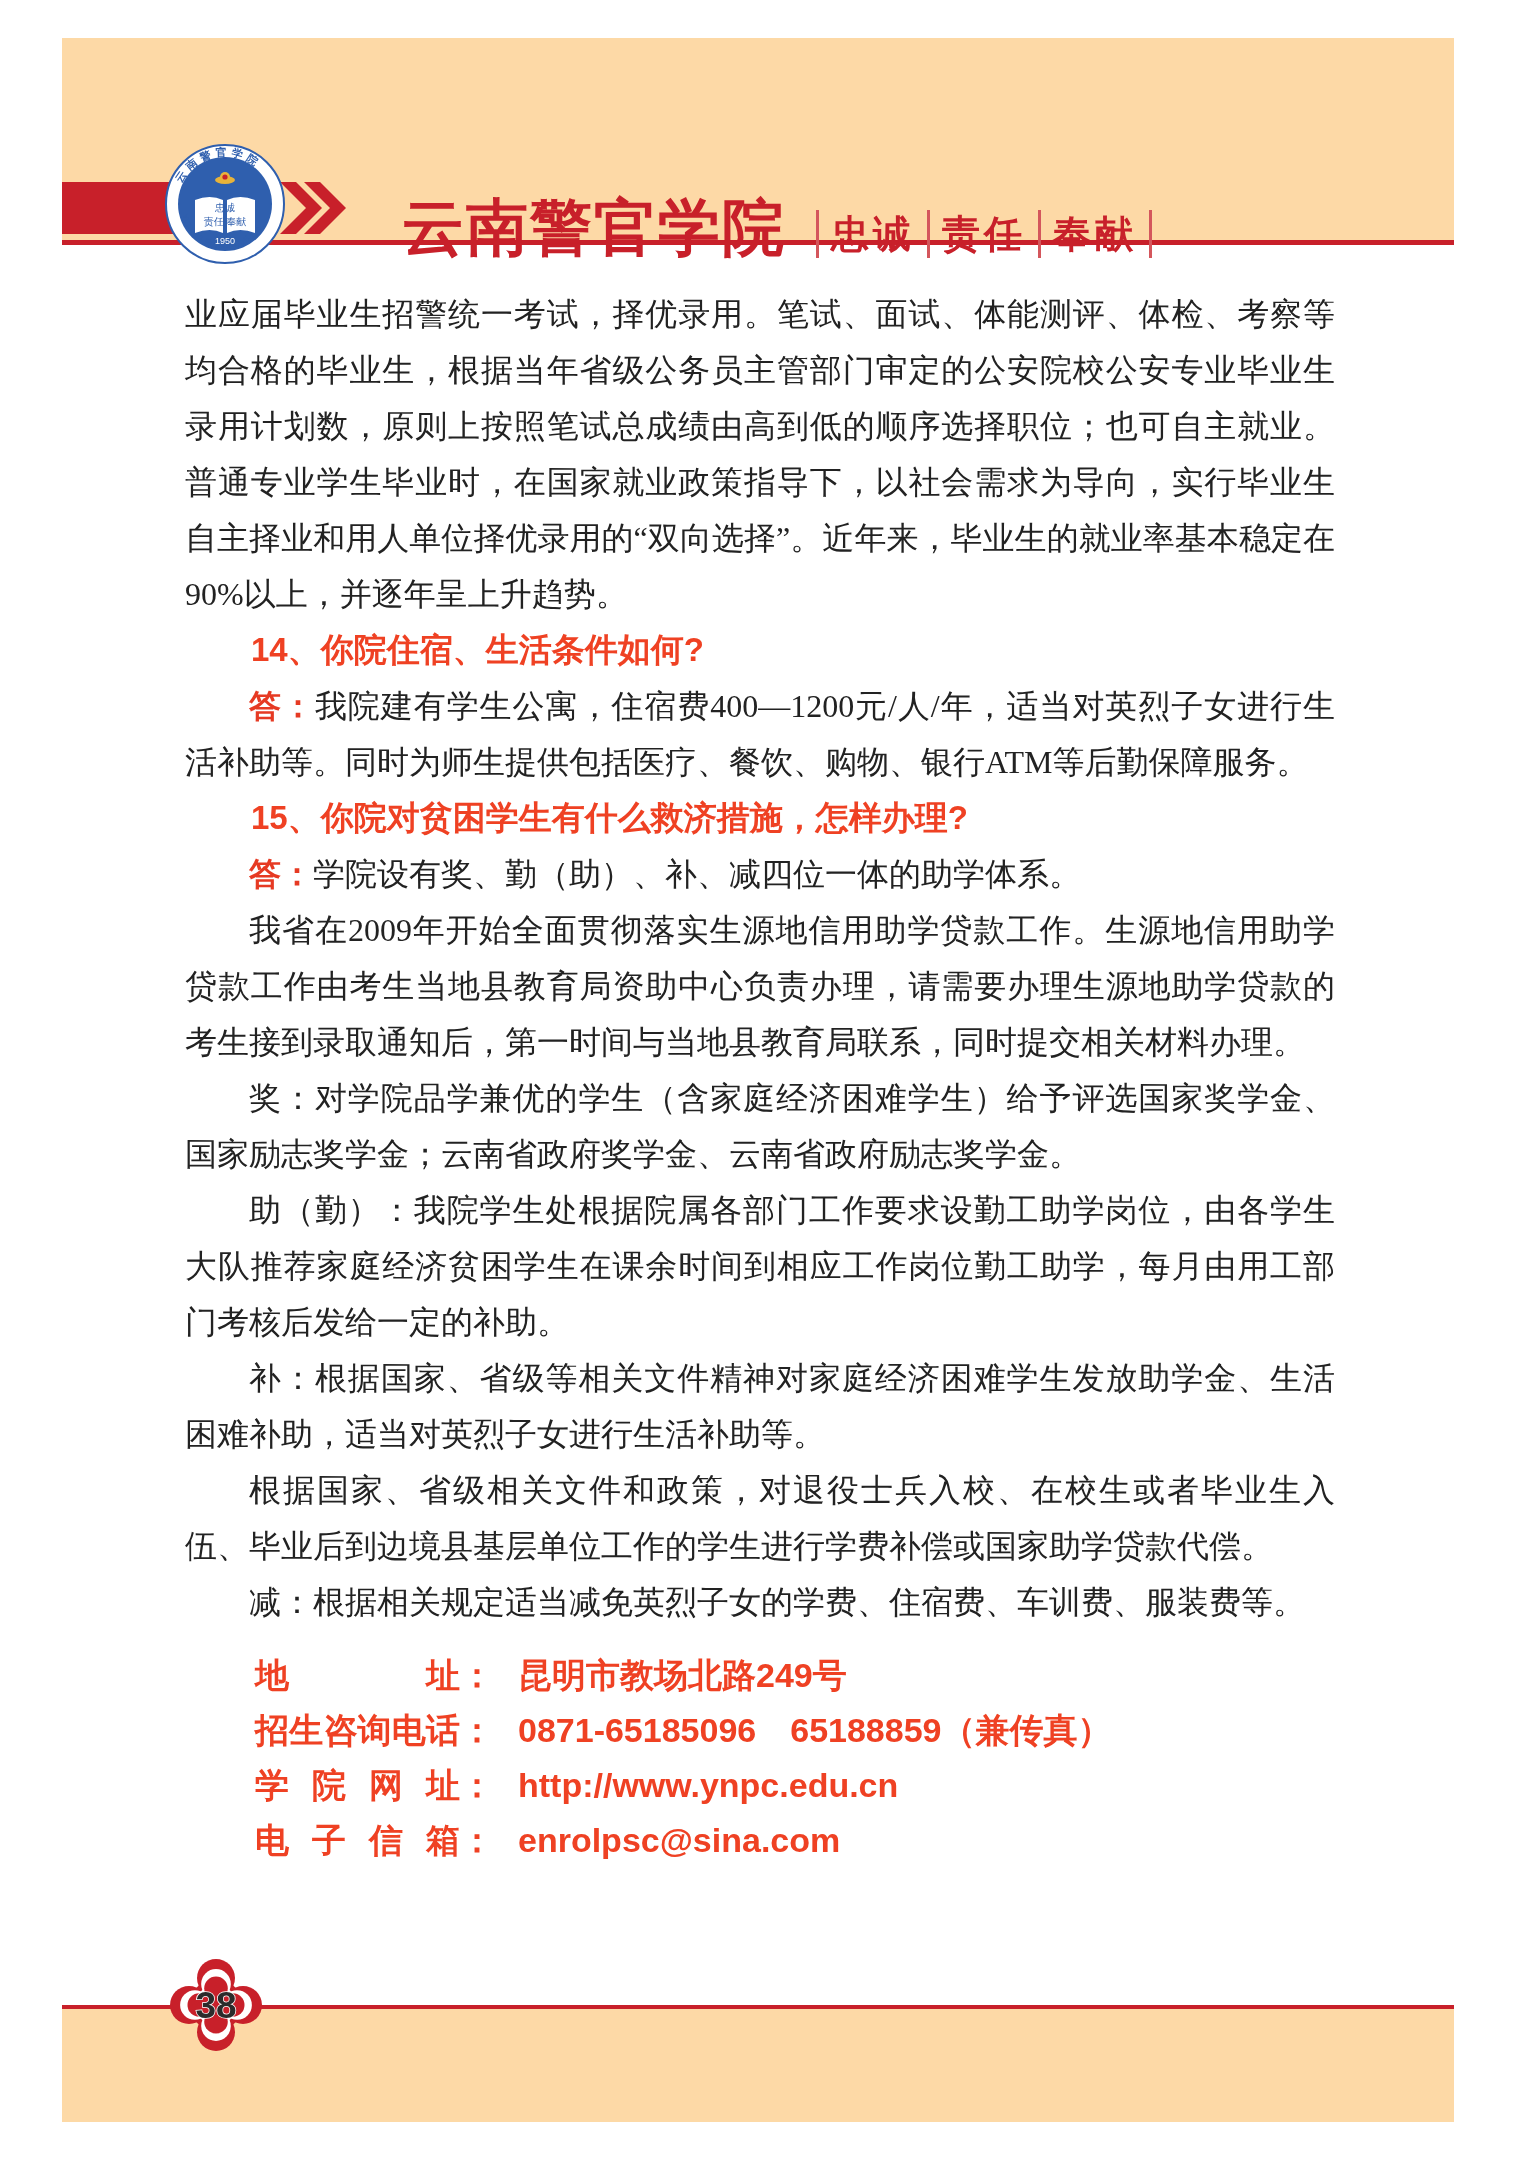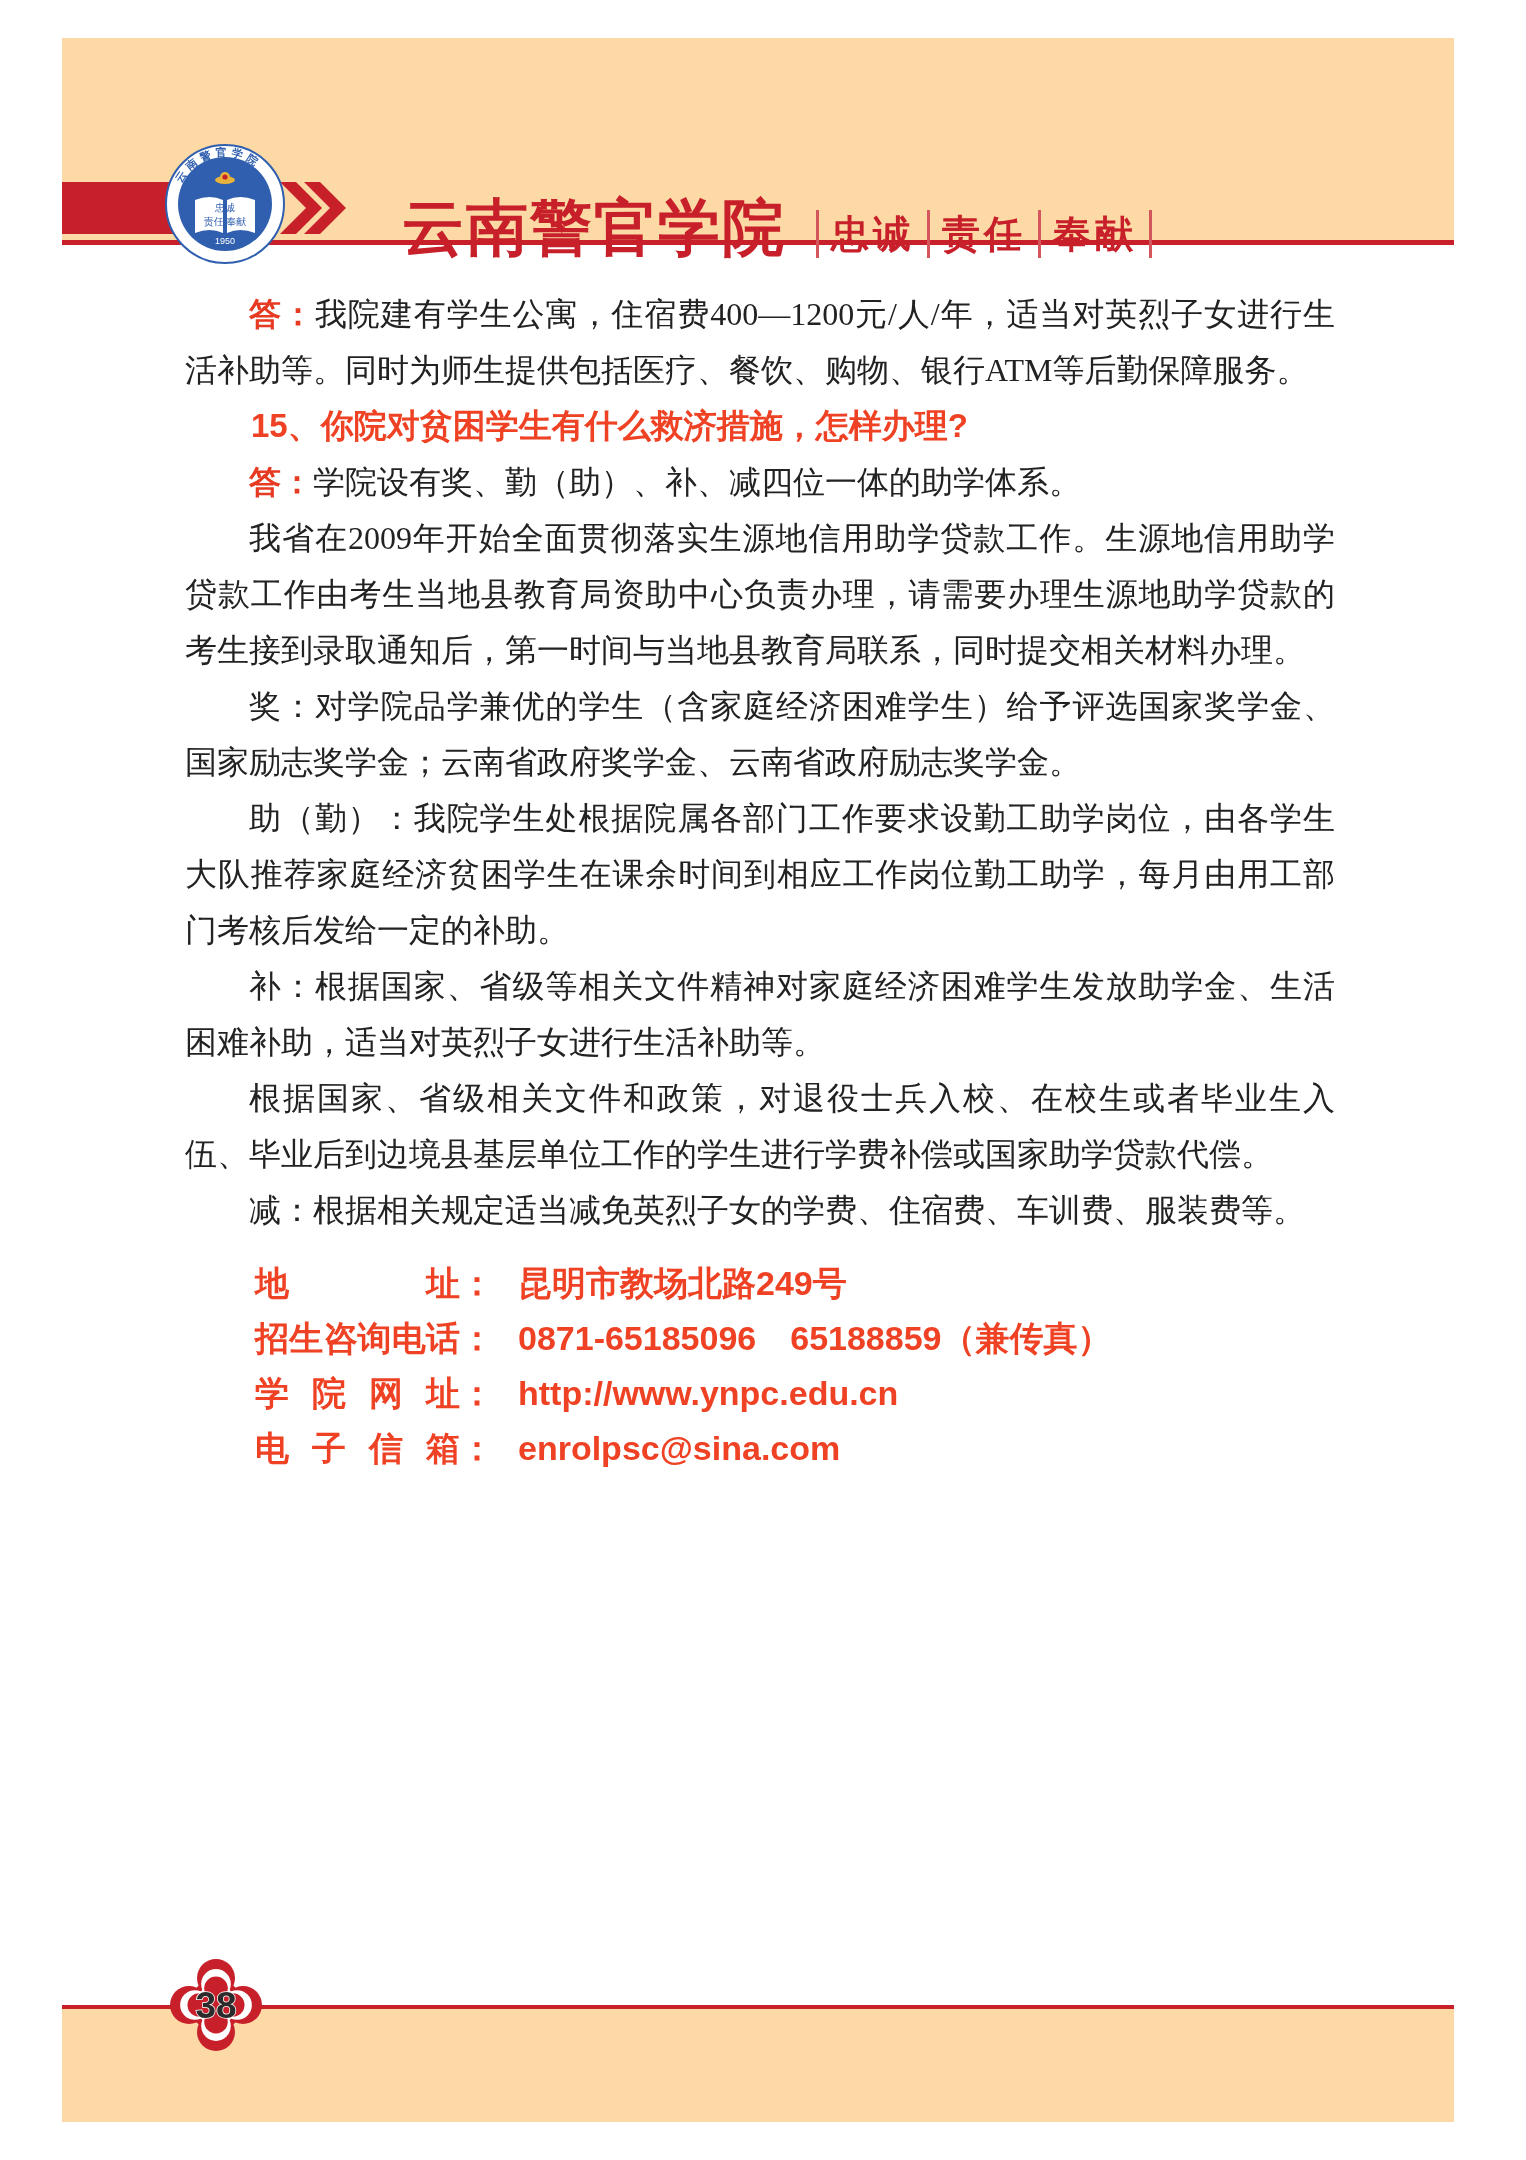--- a/index.html
+++ b/index.html
@@ -107,21 +107,23 @@
     <g>
       <path d="M31,57 Q46,51 59,57 L59,90 Q46,84 31,90 Z" fill="#ffffff"></path>
       <path d="M91,57 Q76,51 63,57 L63,90 Q76,84 91,90 Z" fill="#ffffff"></path>
     </g>
     <text x="61" y="68" text-anchor="middle" font-size="10" fill="#2f5fae" font-family="Liberation Serif, serif">忠诚</text>
     <text x="61" y="82" text-anchor="middle" font-size="10" fill="#2f5fae" font-family="Liberation Serif, serif">责任 奉献</text>
     <text x="61" y="101" text-anchor="middle" font-size="9" fill="#ffffff" font-family="Liberation Sans, sans-serif">1950</text>
   </svg>
 
   <div class="content">
+    <p>业应届毕业生招警统一考试，择优录用。笔试、面试、体能测评、体检、考察等均合格的毕业生，根据当年省级公务员主管部门审定的公安院校公安专业毕业生录用计划数，原则上按照笔试总成绩由高到低的顺序选择职位；也可自主就业。普通专业学生毕业时，在国家就业政策指导下，以社会需求为导向，实行毕业生自主择业和用人单位择优录用的“双向选择”。近年来，毕业生的就业率基本稳定在90%以上，并逐年呈上升趋势。</p>
 
+    <p class="q-heading">14、你院住宿、生活条件如何?</p>
     <p class="indent"><span class="ans-prefix">答：</span><span>我院建有学生公寓，住宿费400—1200元/人/年，适当对英烈子女进行生活补助等。同时为师生提供包括医疗、餐饮、购物、银行ATM等后勤保障服务。</span></p>
 
     <p class="q-heading">15、你院对贫困学生有什么救济措施，怎样办理?</p>
     <p class="indent"><span class="ans-prefix">答：</span><span>学院设有奖、勤（助）、补、减四位一体的助学体系。</span></p>
 
     <p class="indent">我省在2009年开始全面贯彻落实生源地信用助学贷款工作。生源地信用助学贷款工作由考生当地县教育局资助中心负责办理，请需要办理生源地助学贷款的考生接到录取通知后，第一时间与当地县教育局联系，同时提交相关材料办理。</p>
     <p class="indent">奖：对学院品学兼优的学生（含家庭经济困难学生）给予评选国家奖学金、国家励志奖学金；云南省政府奖学金、云南省政府励志奖学金。</p>
     <p class="indent">助（勤）：我院学生处根据院属各部门工作要求设勤工助学岗位，由各学生大队推荐家庭经济贫困学生在课余时间到相应工作岗位勤工助学，每月由用工部门考核后发给一定的补助。</p>
     <p class="indent">补：根据国家、省级等相关文件精神对家庭经济困难学生发放助学金、生活困难补助，适当对英烈子女进行生活补助等。</p>
     <p class="indent">根据国家、省级相关文件和政策，对退役士兵入校、在校生或者毕业生入伍、毕业后到边境县基层单位工作的学生进行学费补偿或国家助学贷款代偿。</p>

